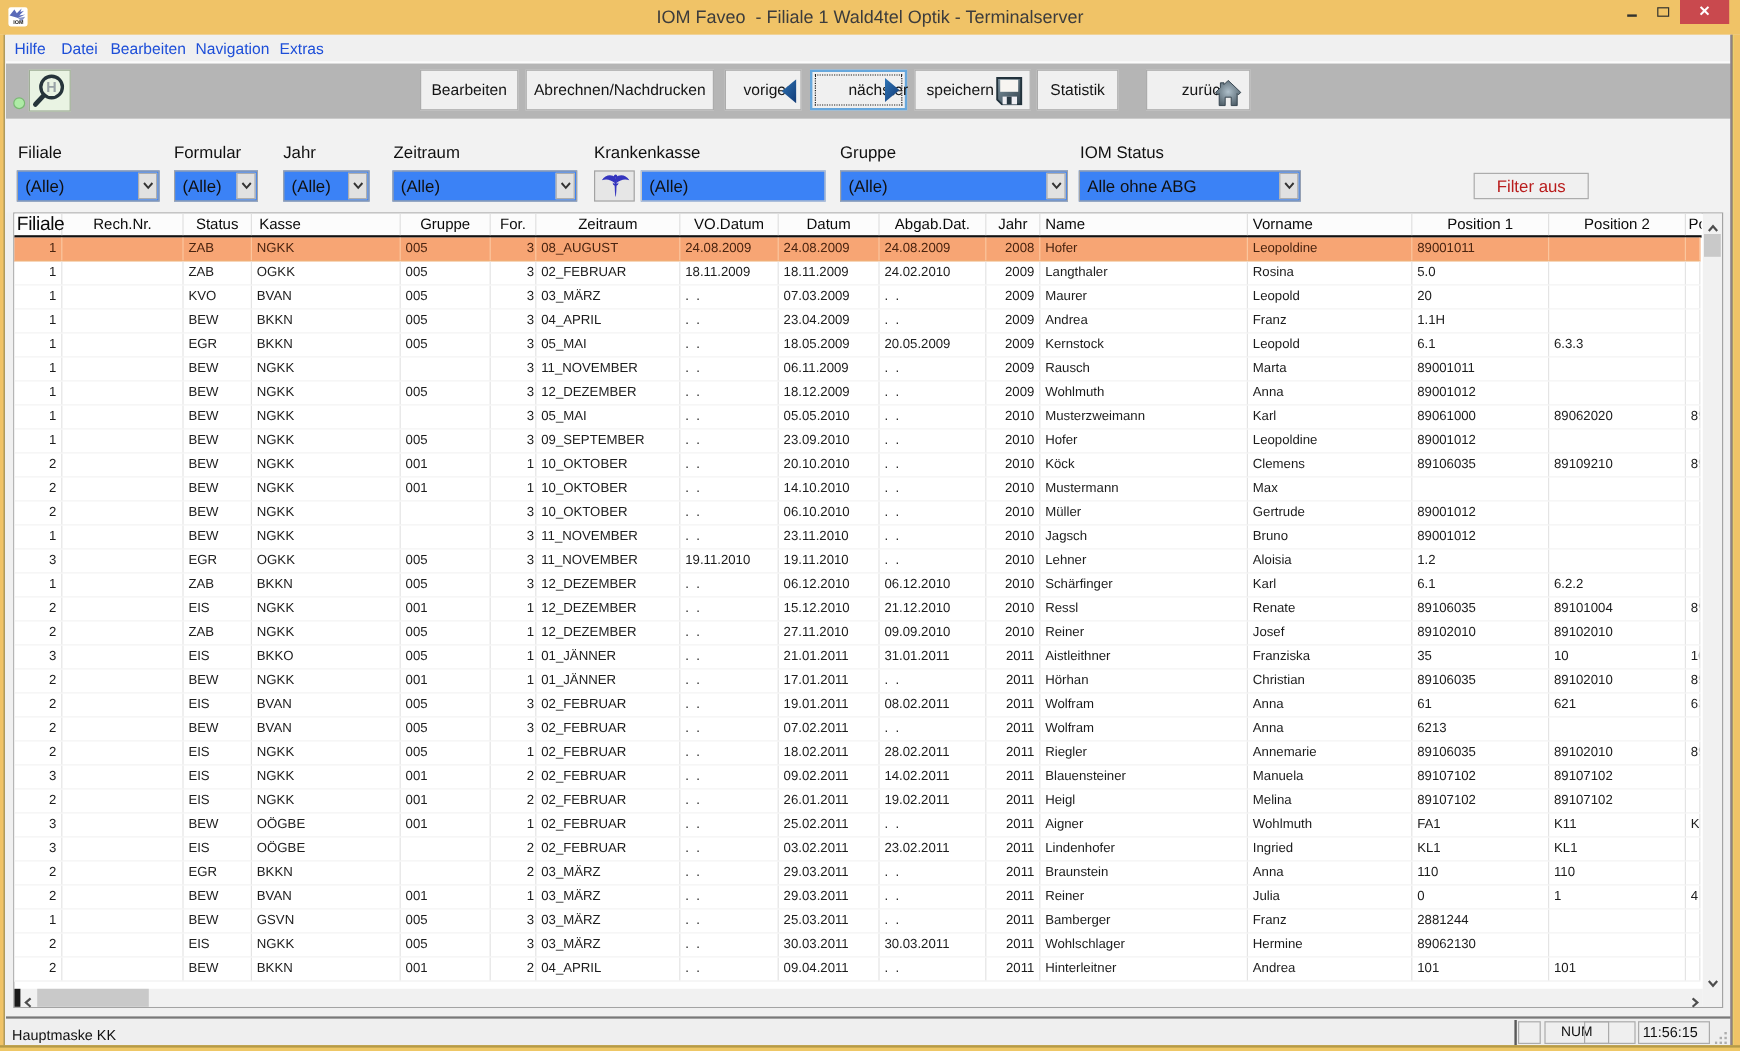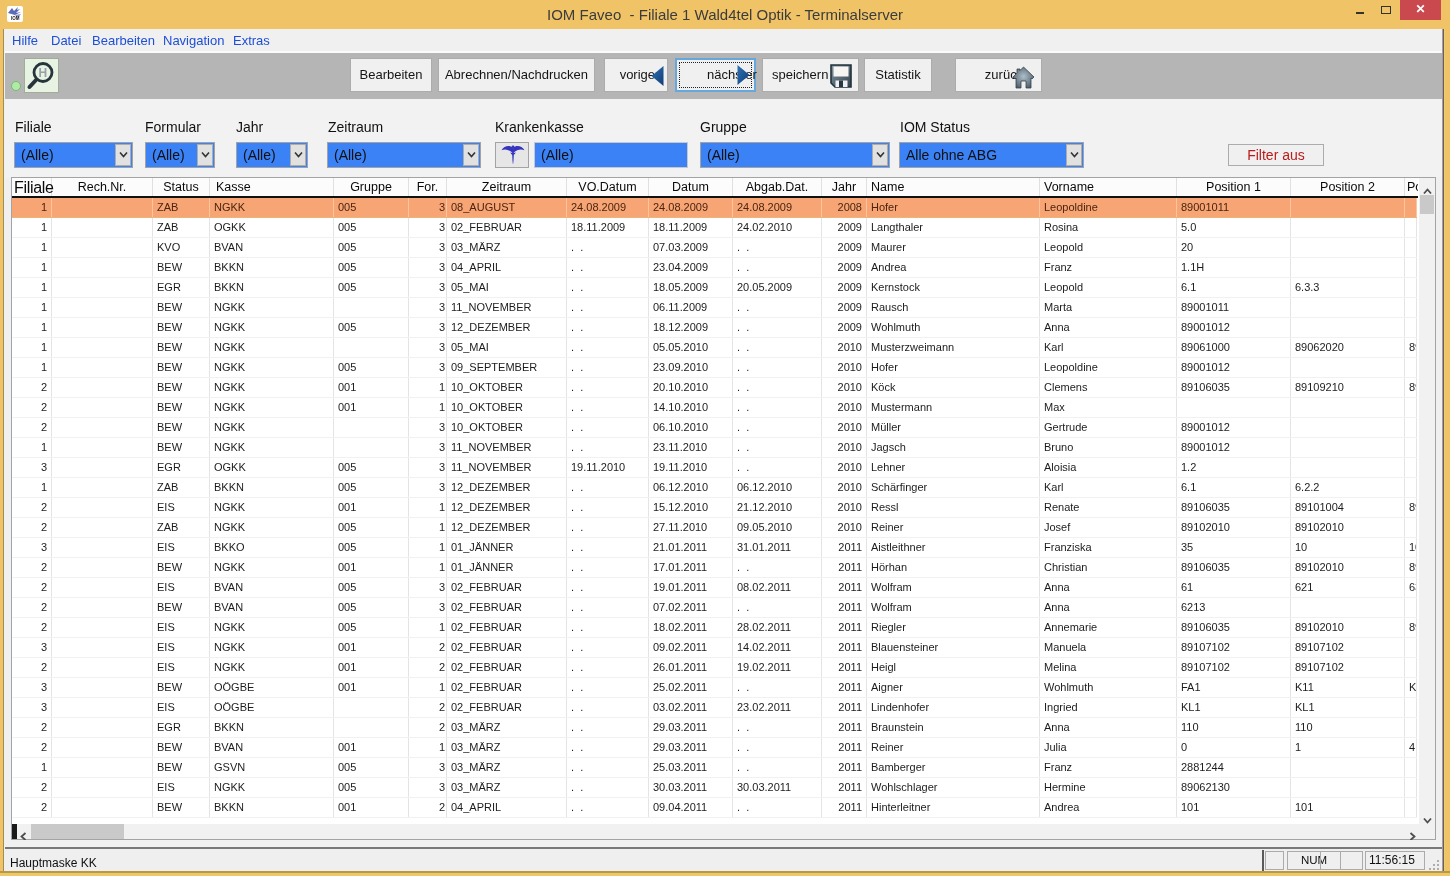--- a/index.html
+++ b/index.html
@@ -524,21 +524,21 @@
 <div class="row">
         <div class="c c0 ar">2</div>
         <div class="c c1"></div>
         <div class="c c2">ZAB</div>
         <div class="c c3">NGKK</div>
         <div class="c c4">005</div>
         <div class="c c5 ar">1</div>
         <div class="c c6">12_DEZEMBER</div>
         <div class="c c7">.&nbsp;&nbsp;.</div>
         <div class="c c8">27.11.2010</div>
-        <div class="c c9">09.05.2010</div>
+        <div class="c c9">09.09.2010</div>
         <div class="c c10 ar">2010</div>
         <div class="c c11">Reiner</div>
         <div class="c c12">Josef</div>
         <div class="c c13">89102010</div>
         <div class="c c14">89102010</div>
         <div class="c c15"></div>
       </div>
 <div class="row">
         <div class="c c0 ar">3</div>
         <div class="c c1"></div>

